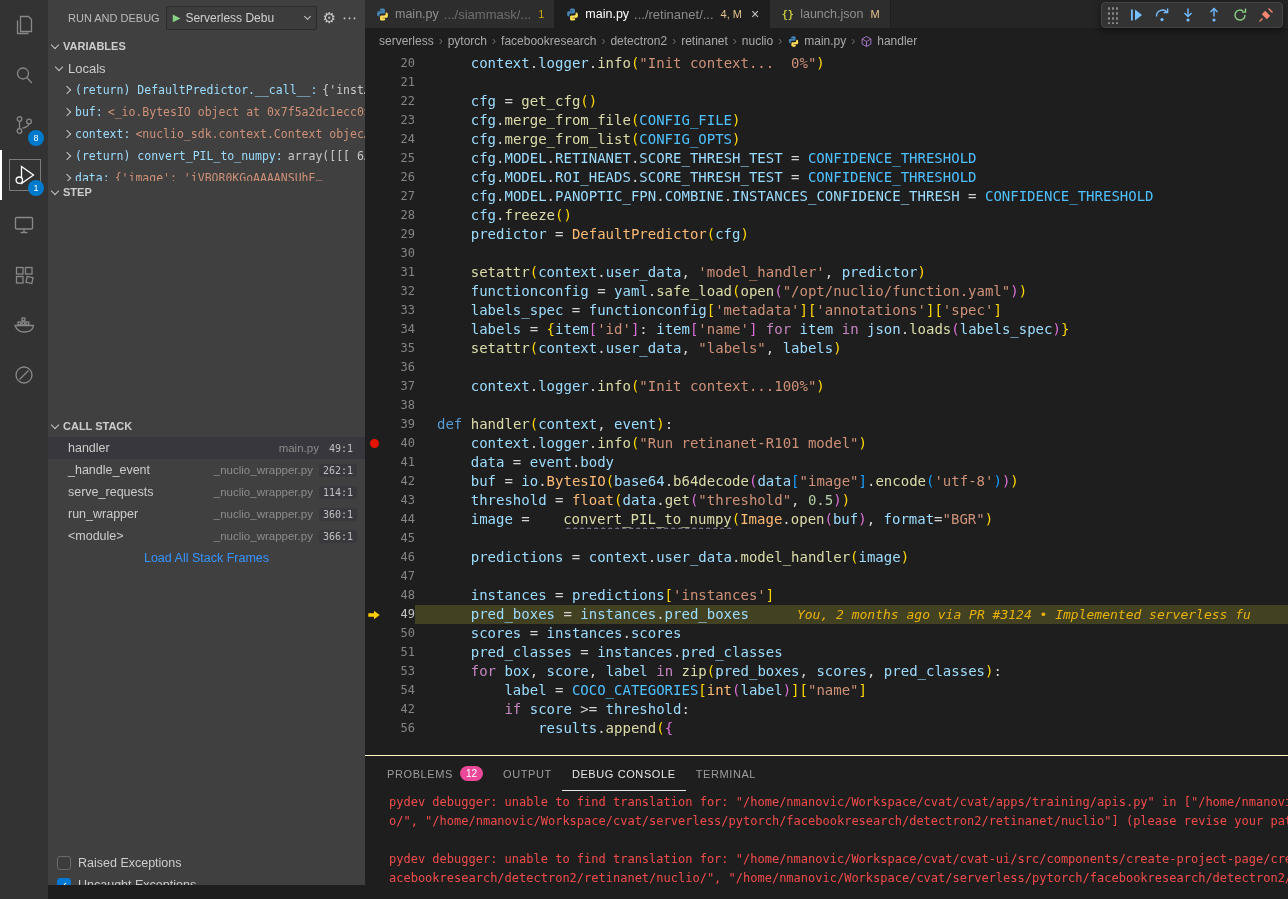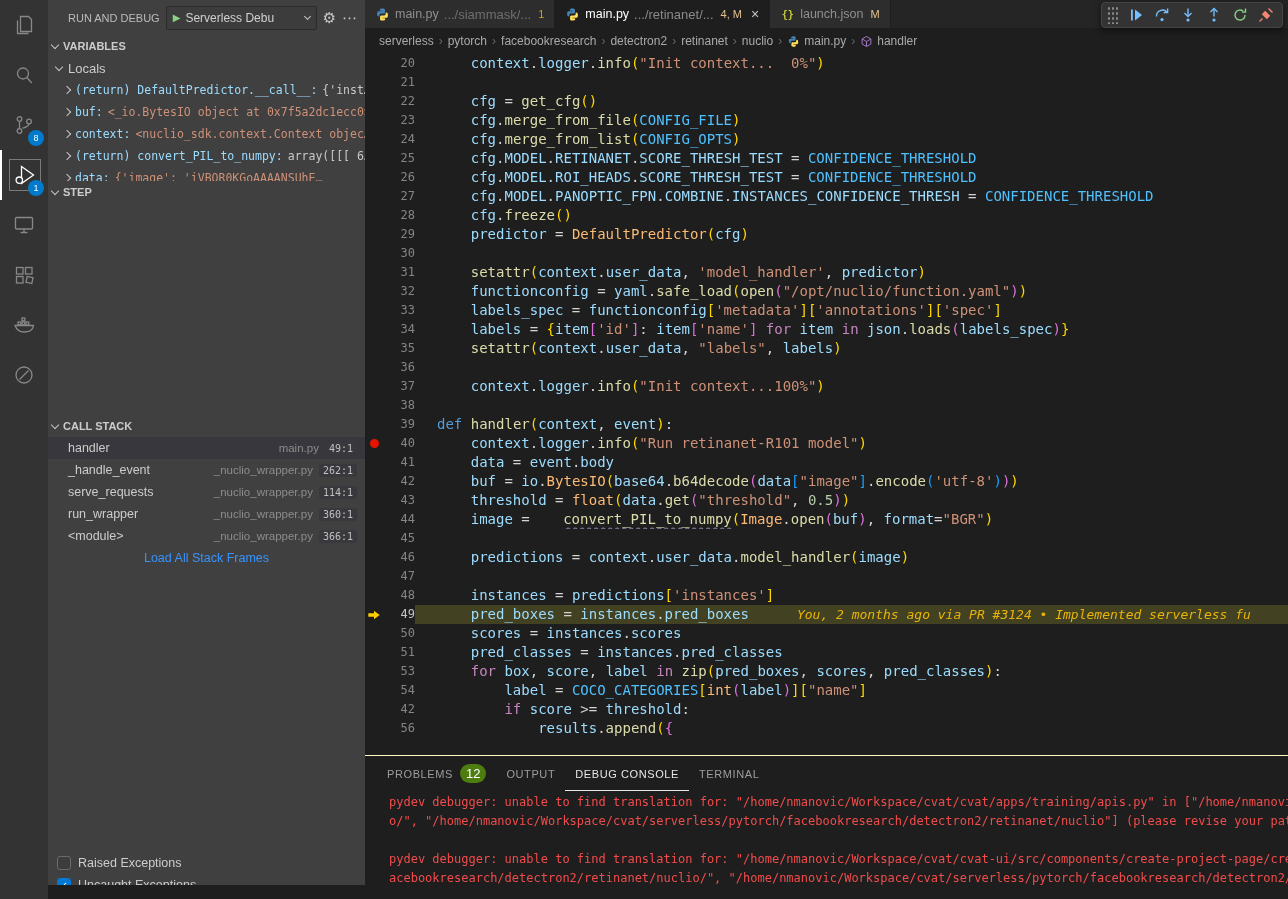--- a/index.html
+++ b/index.html
@@ -84,21 +84,21 @@
   .tk-d{color:#d4d4d4}.tk-k{color:#569cd6}.tk-c{color:#c586c0}.tk-f{color:#dcdcaa}
   .tk-v{color:#9cdcfe}.tk-C{color:#4fc1ff}.tk-t{color:#fdba74}.tk-s{color:#ce9178}
   .tk-n{color:#b5cea8}.tk-b1{color:#ffd700}.tk-b2{color:#da70d6}.tk-b3{color:#179fff}
   .tk-u{text-decoration:underline wavy rgba(200,200,255,0.55);text-underline-offset:3px;margin-left:25px;}
 
   
   .panel{height:144px;flex:none;border-top:1px solid #fef9c3;display:flex;flex-direction:column;background:#1e1e1e;}
   .panel-tabs{height:35px;flex:none;display:flex;align-items:stretch;padding-left:12px;}
   .ptab{display:flex;align-items:center;gap:7px;padding:0 10px;font-size:11px;letter-spacing:0.6px;color:#9d9d9d;cursor:pointer;}
   .ptab.active{color:#e7e7e7;box-shadow:inset 0 -1px 0 #e7e7e7;}
-  .pbadge{background:#4d7c0f;color:#ffffff;font-size:13px;border-radius:10px;padding:2px 6px;letter-spacing:0;}
+  .pbadge{background:#ec4899;color:#ffffff;font-size:10px;border-radius:10px;padding:2px 6px;letter-spacing:0;}
   .console{flex:1;overflow:hidden;padding:2px 0 0 24px;font-family:"DejaVu Sans Mono",monospace;font-size:12px;line-height:19px;color:#f14c4c;white-space:pre;}
   .console-line{height:19px;}
 
   
   .dbg-toolbar{position:absolute;top:2px;right:5px;height:26px;background:#333333;border:1px solid #454545;border-radius:4px;display:flex;align-items:center;padding:0 4px;gap:1px;box-shadow:0 2px 8px rgba(0,0,0,0.55);z-index:10;}
   .grip{width:12px;height:18px;margin:0 3px 0 1px;background:radial-gradient(circle,#8a8a8a 1px,transparent 1.4px) 0 0/4px 5px;cursor:grab;flex:none;}
   .dbg-btn{width:25px;height:24px;display:flex;align-items:center;justify-content:center;cursor:pointer;border-radius:3px;}
   .dbg-btn svg{width:16px;height:16px;display:block;}
 </style>
 </head>

